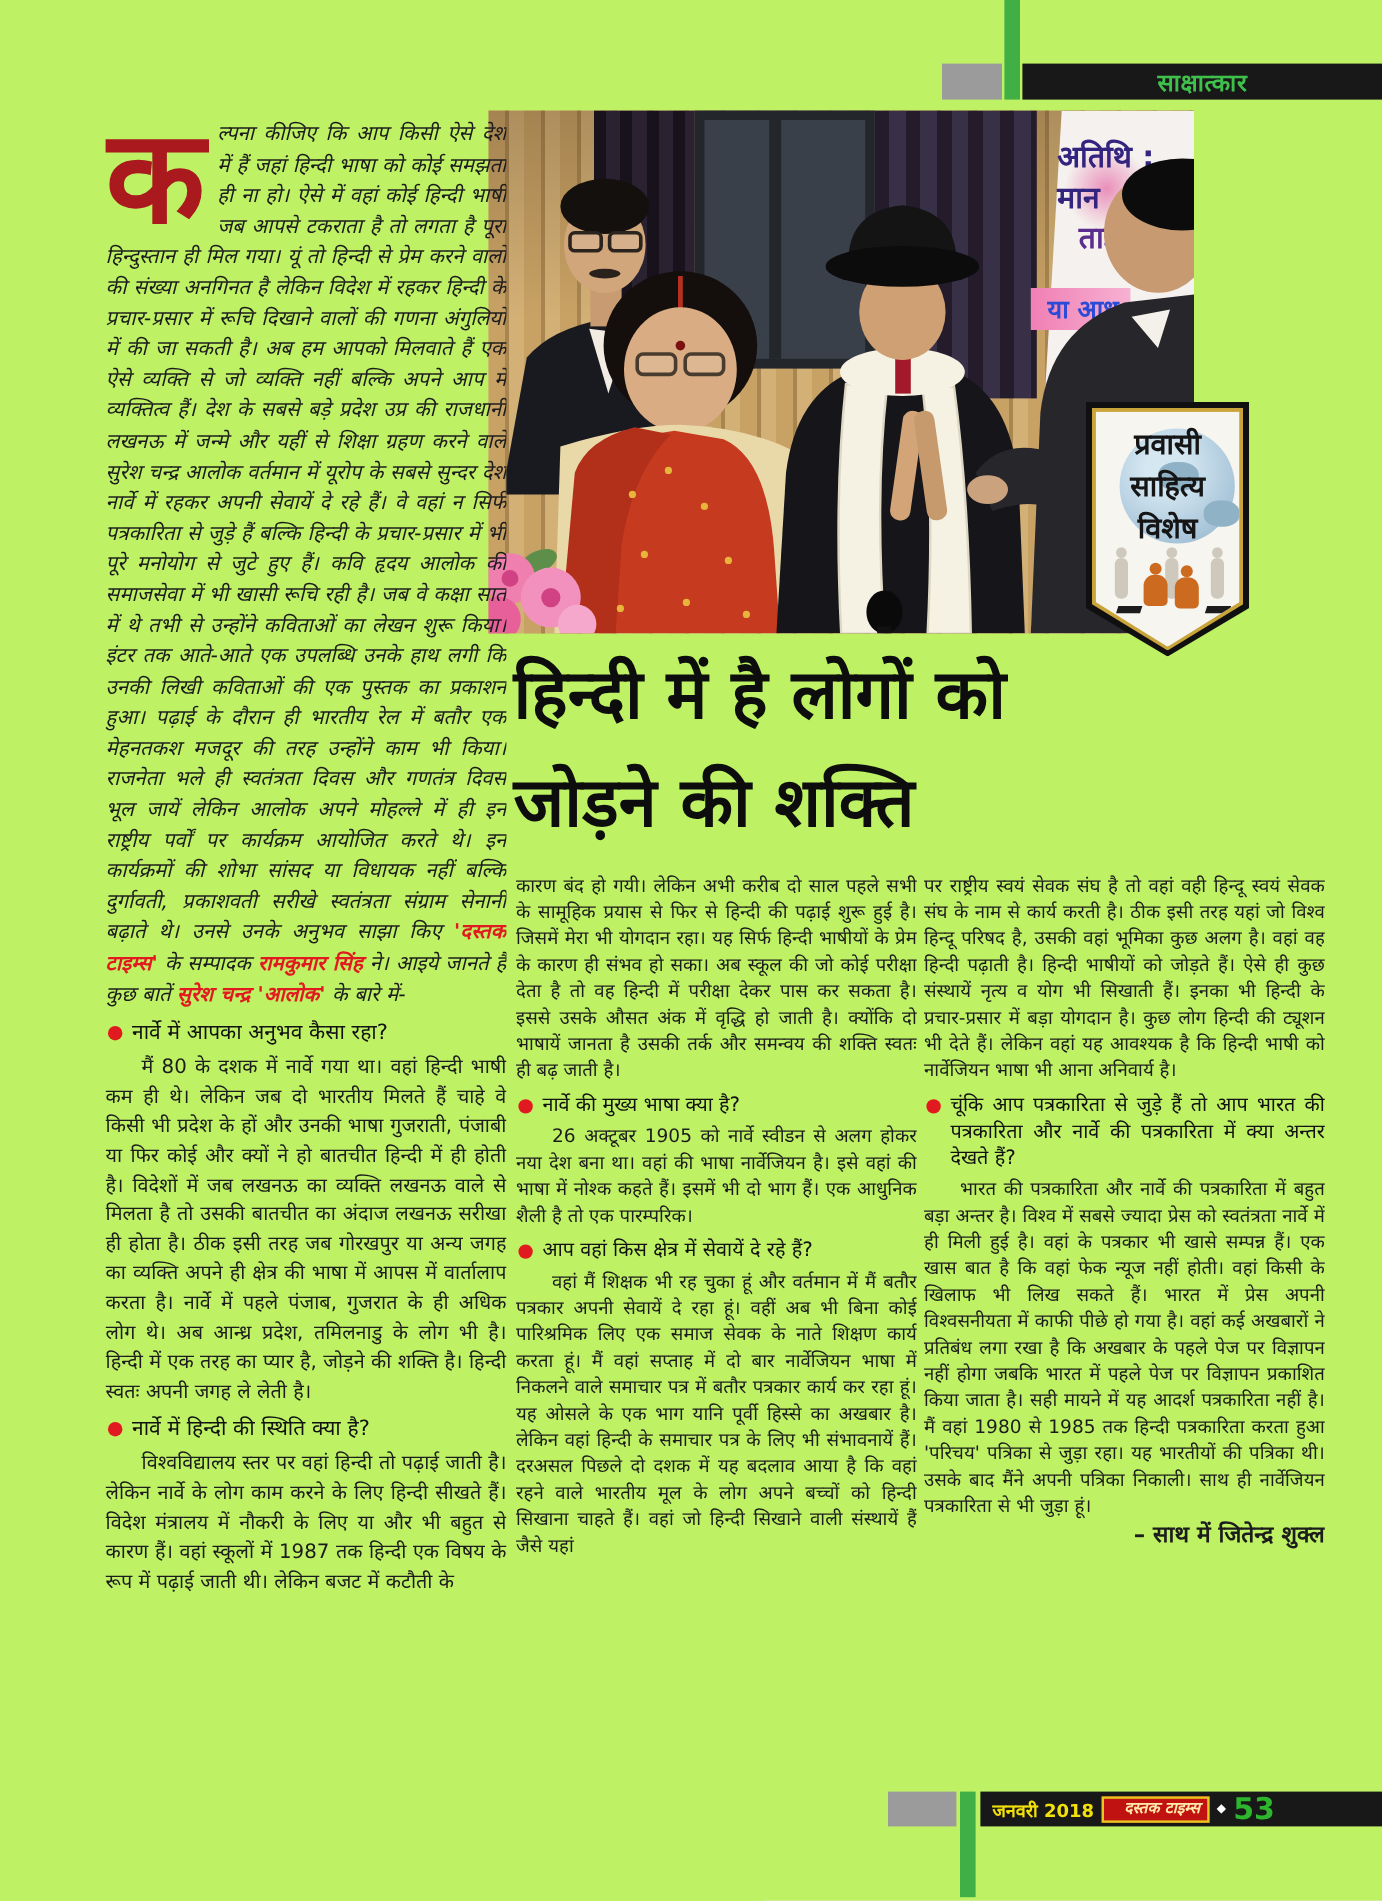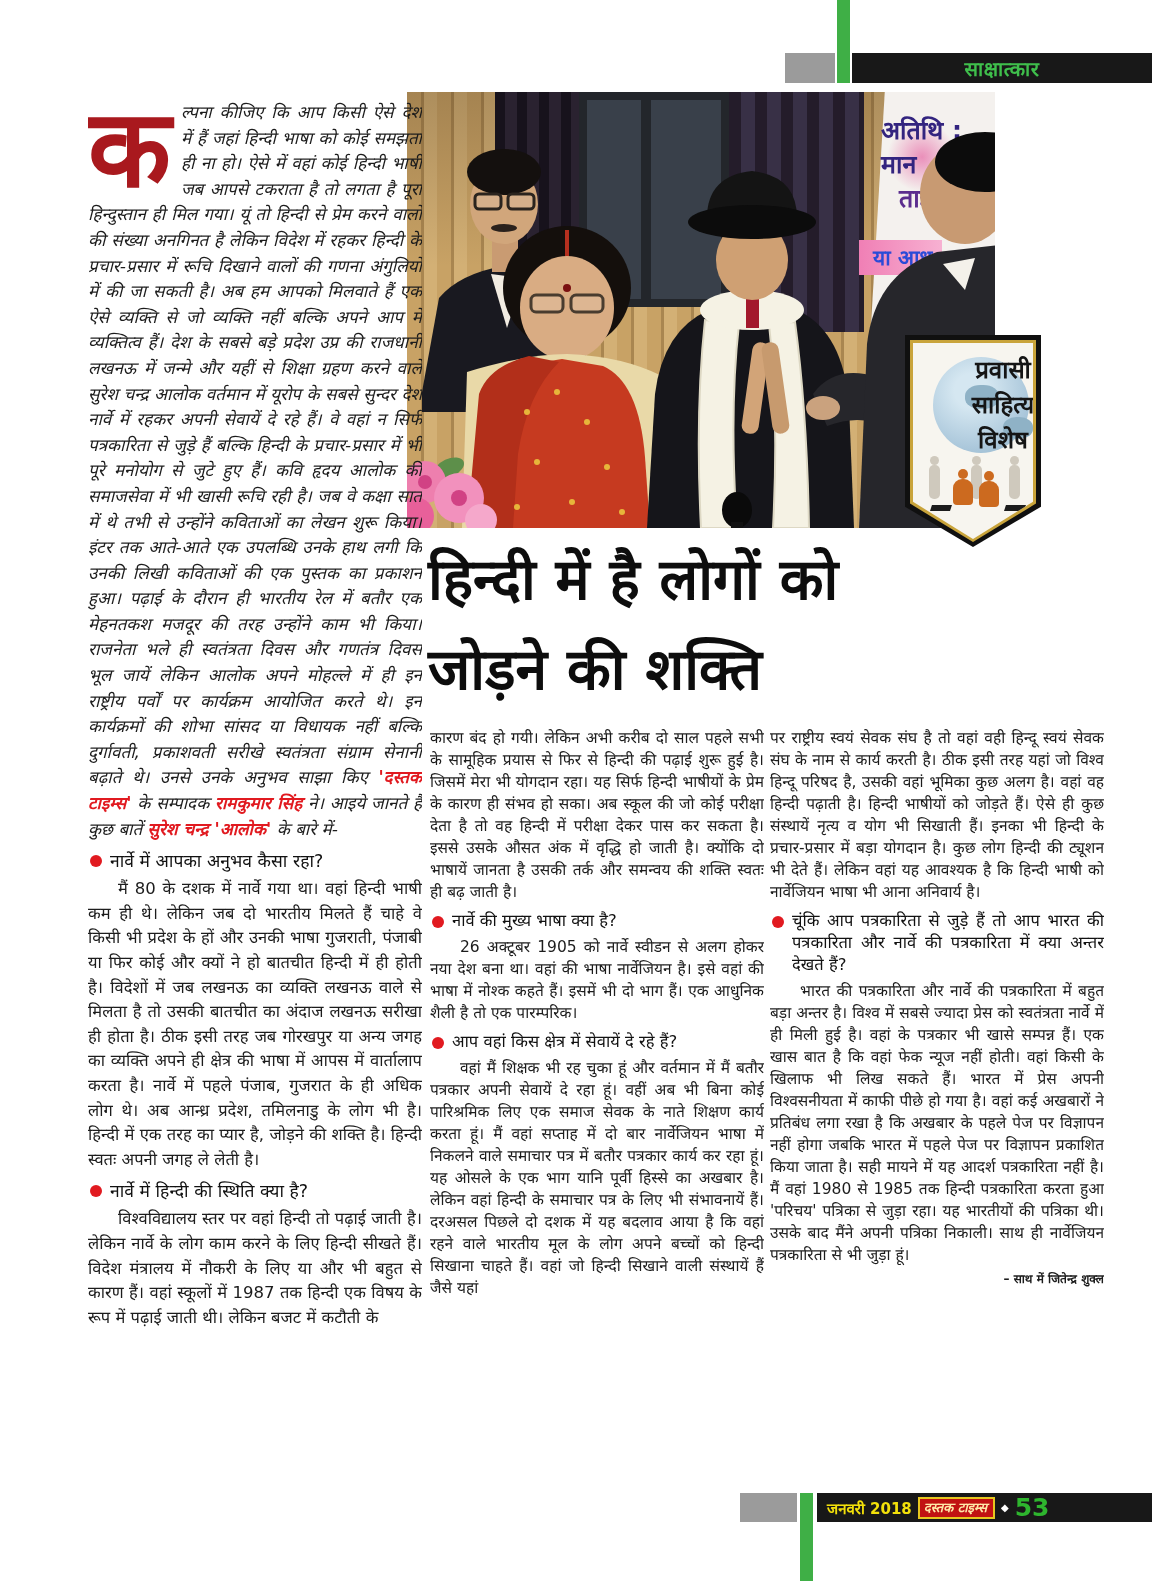--- a/index.html
+++ b/index.html
@@ -1,16 +1,16 @@
 <!DOCTYPE html>
 <html><head>
 <meta charset="utf-8">
 <style>
   html,body{margin:0;padding:0;background:#e8e8e8;}
-  .page{position:relative;width:1152px;height:1584px;background:#ffffff;margin:0 auto;
+  .page{position:relative;width:1152px;height:1584px;background:#bef264;margin:0 auto;
         font-family:"DejaVu Sans",sans-serif;color:#1c1c1c;overflow:hidden;}
 
   
   .hdr-gray{position:absolute;left:785px;top:53px;width:50px;height:30px;background:#9b9b9b;}
   .hdr-green{position:absolute;left:837px;top:0;width:13px;height:83px;background:#3faf46;}
   .hdr-bar{position:absolute;left:852px;top:53px;width:300px;height:30px;background:#181818;
            display:flex;align-items:center;justify-content:center;}
   .hdr-bar span{color:#3fbf4c;font-size:20px;font-weight:700;letter-spacing:.5px;}
 
   
@@ -44,21 +44,21 @@
              clip-path:polygon(0 0,100% 0,100% 81%,50% 100%,0 81%);}
   .badge .b2{position:absolute;inset:5px;background:#c9a43b;
              clip-path:polygon(0 0,100% 0,100% 81%,50% 100%,0 81%);}
   .badge .b3{position:absolute;inset:8px;background:#f7f5ef;
              clip-path:polygon(0 0,100% 0,100% 81%,50% 100%,0 81%);}
   .badge .globe{position:absolute;left:20px;top:14px;width:96px;height:96px;border-radius:50%;
              background:radial-gradient(circle at 40% 35%,#d5e7f1 20%,#a9c6da 70%,#8fb2c6);}
   .badge .land1{position:absolute;left:32px;top:28px;width:34px;height:24px;border-radius:45%;background:#8fb2c6;}
   .badge .land2{position:absolute;left:70px;top:60px;width:30px;height:22px;border-radius:45%;background:#8fb2c6;}
   .badge .btxt{position:absolute;left:0;top:10px;width:100%;text-align:center;
-             font-size:24px;line-height:35px;font-weight:800;color:#151515;padding-left:30px;}
+             font-size:24px;line-height:35px;font-weight:800;color:#151515;}
   .badge .figs{position:absolute;left:0;bottom:26px;width:100%;height:56px;}
   .fig-grey{position:absolute;bottom:14px;width:11px;height:34px;border-radius:5px;background:#cfc9bd;}
   .fig-grey::before{content:"";position:absolute;left:1px;top:-9px;width:9px;height:9px;border-radius:50%;background:#cfc9bd;}
   .fig-orange{position:absolute;bottom:8px;width:20px;height:26px;border-radius:9px 9px 4px 4px;background:#cc6a1f;}
   .fig-orange::before{content:"";position:absolute;left:5px;top:-10px;width:10px;height:10px;border-radius:50%;background:#cc6a1f;}
   .fig-cap{position:absolute;bottom:2px;width:20px;height:6px;background:#1c1c1c;transform:skewX(-18deg);}
 
   
   .headline{position:absolute;left:428px;top:534px;width:636px;height:186px;text-align:left;
             font-weight:900;color:#0d0d0d;font-size:57px;line-height:90px;letter-spacing:0;}
@@ -74,30 +74,30 @@
   .intro{margin:0;font-style:italic;font-size:17px;line-height:25.6px;}
   .dropcap{float:left;font-style:normal;font-weight:800;color:#a9191e;
            font-size:108px;line-height:86px;padding:6px 10px 0 0;}
   .red{color:#e11a20;font-weight:700;}
   .q{display:flex;align-items:flex-start;margin:7px 0 4px 0;}
   .qdot{flex:none;width:12px;height:12px;border-radius:50%;background:#e11a20;margin:6px 8px 0 2px;}
   .qtext{font-weight:400;font-size:17.5px;line-height:24px;color:#111;}
   .col-mid .qtext,.col-right .qtext{font-size:16.5px;line-height:22px;}
   .ans{margin:0;text-indent:30px;}
   .ans.cont{text-indent:0;}
-  .byline{margin:2px 0 14px 0;text-align:right;font-weight:800;font-size:12px;}
+  .byline{margin:2px 0 14px 0;text-align:right;font-weight:800;font-size:19px;}
 
   
   .ftr-gray{position:absolute;left:740px;top:1493px;width:57px;height:29px;background:#9b9b9b;}
   .ftr-green{position:absolute;left:800px;top:1493px;width:13px;height:88px;background:#3faf46;}
   .ftr-bar{position:absolute;left:817px;top:1493px;width:381px;height:29px;background:#181818;
            display:flex;align-items:center;gap:6px;padding-left:10px;box-sizing:border-box;}
   .ftr-date{color:#f2e00a;font-size:15px;font-weight:700;}
   .ftr-logo{background:#c11212;border:2px solid #e7c71f;color:#ffe9a8;font-weight:800;
-            font-style:italic;font-size:13px;line-height:1;padding:2px 6px 3px 4px;}
+            font-style:italic;font-size:13px;line-height:1;padding:2px 6px 3px 17px;}
   .ftr-diamond{color:#ffffff;font-size:10px;}
   .ftr-page{color:#2eb52e;font-size:25px;font-weight:700;line-height:1;}
 </style>
 </head>
 <body>
 
 <div class="page">
 
   <div class="hdr-gray"></div>
   <div class="hdr-green"></div>

